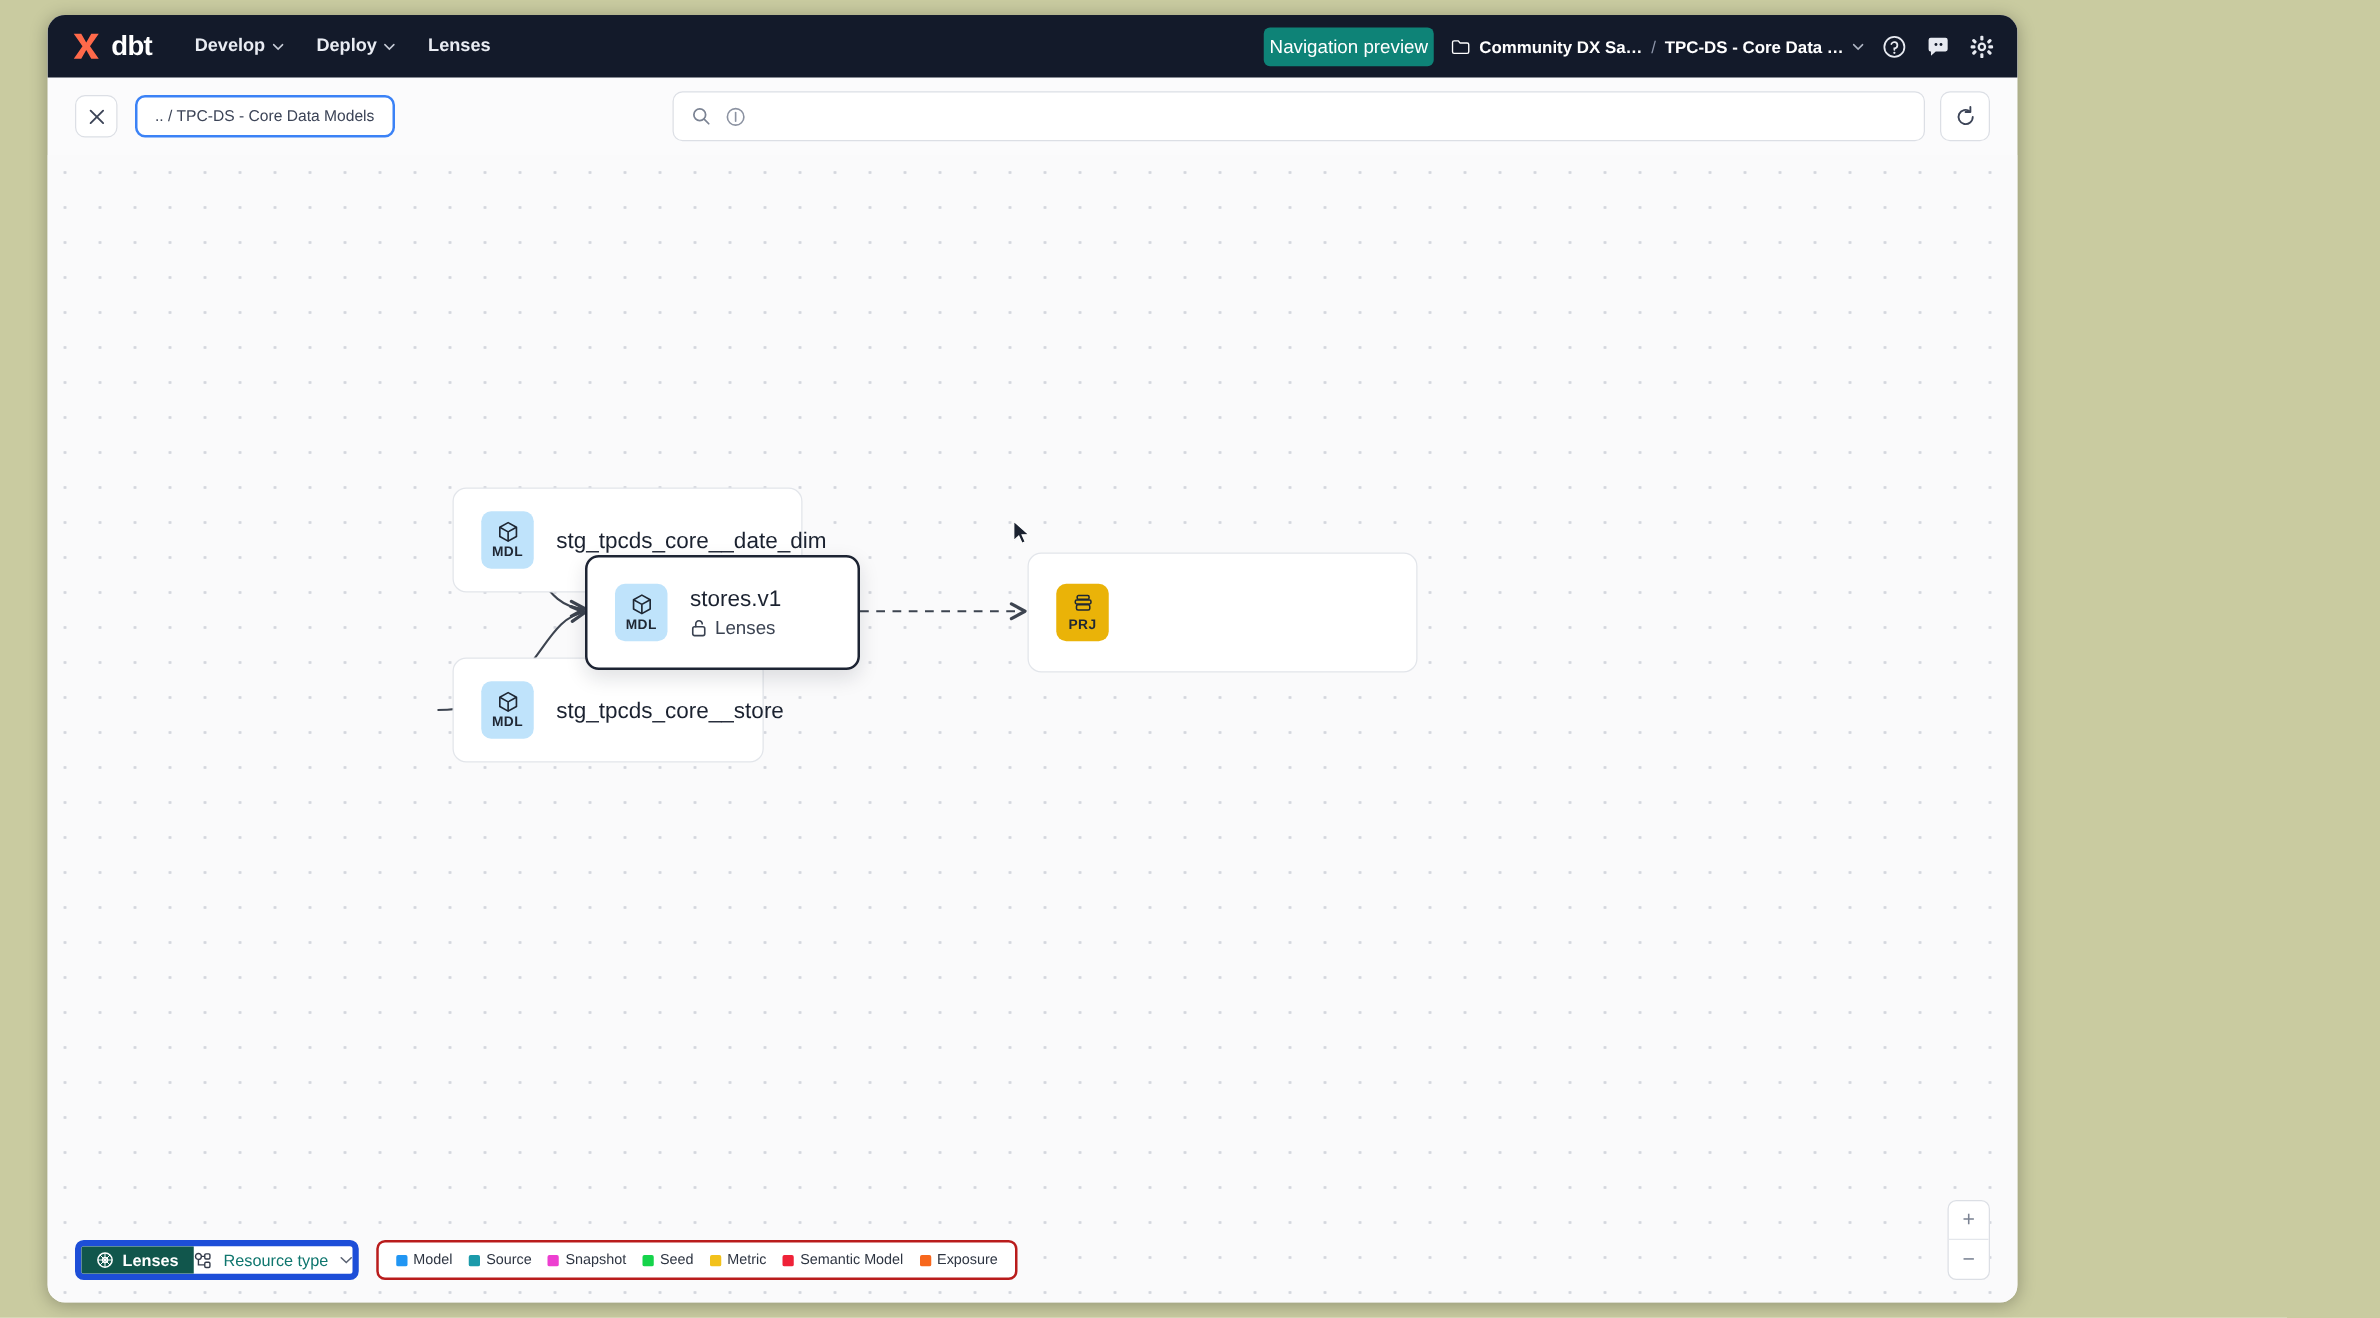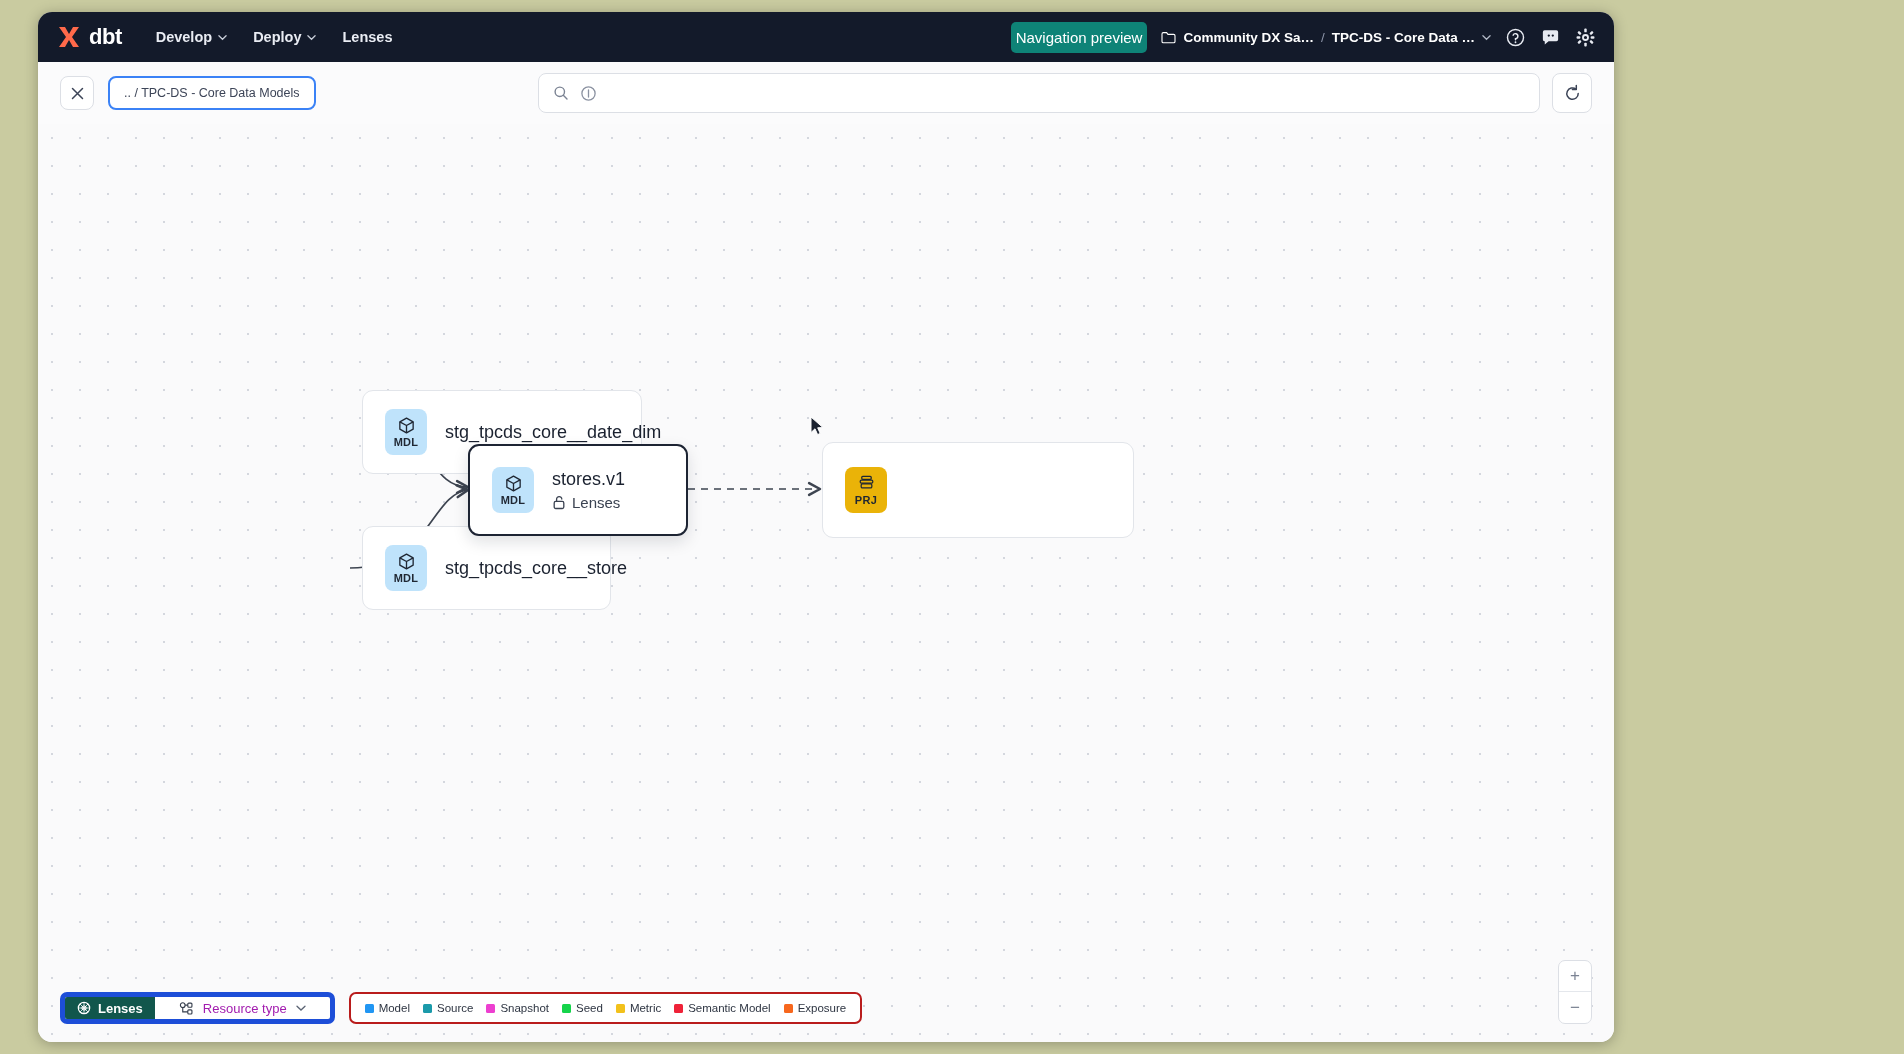--- a/index.html
+++ b/index.html
@@ -151,21 +151,21 @@
     background: #fff;
   }
   .lens-btn {
     background: #11564c; color: #fff;
     display: flex; align-items: center; gap: 7px;
     padding: 0 12px; font-size: 13px; font-weight: 600;
     cursor: pointer;
   }
   .restype-btn {
     display: flex; align-items: center; gap: 9px;
-    padding: 0 24px; font-size: 13px; color: #a21caf;
+    padding: 0 0; font-size: 13px; color: #0f766e;
     cursor: pointer;
   }
   .legend {
     height: 32px; display: flex; align-items: center;
     gap: 13px; padding: 0 14px;
     border: 2px solid #b91c1c; border-radius: 7px;
     background: #fff;
   }
   .legend-item { display: flex; align-items: center; gap: 5px; }
   .swatch { width: 9px; height: 9px; border-radius: 1.5px; flex: none; }

